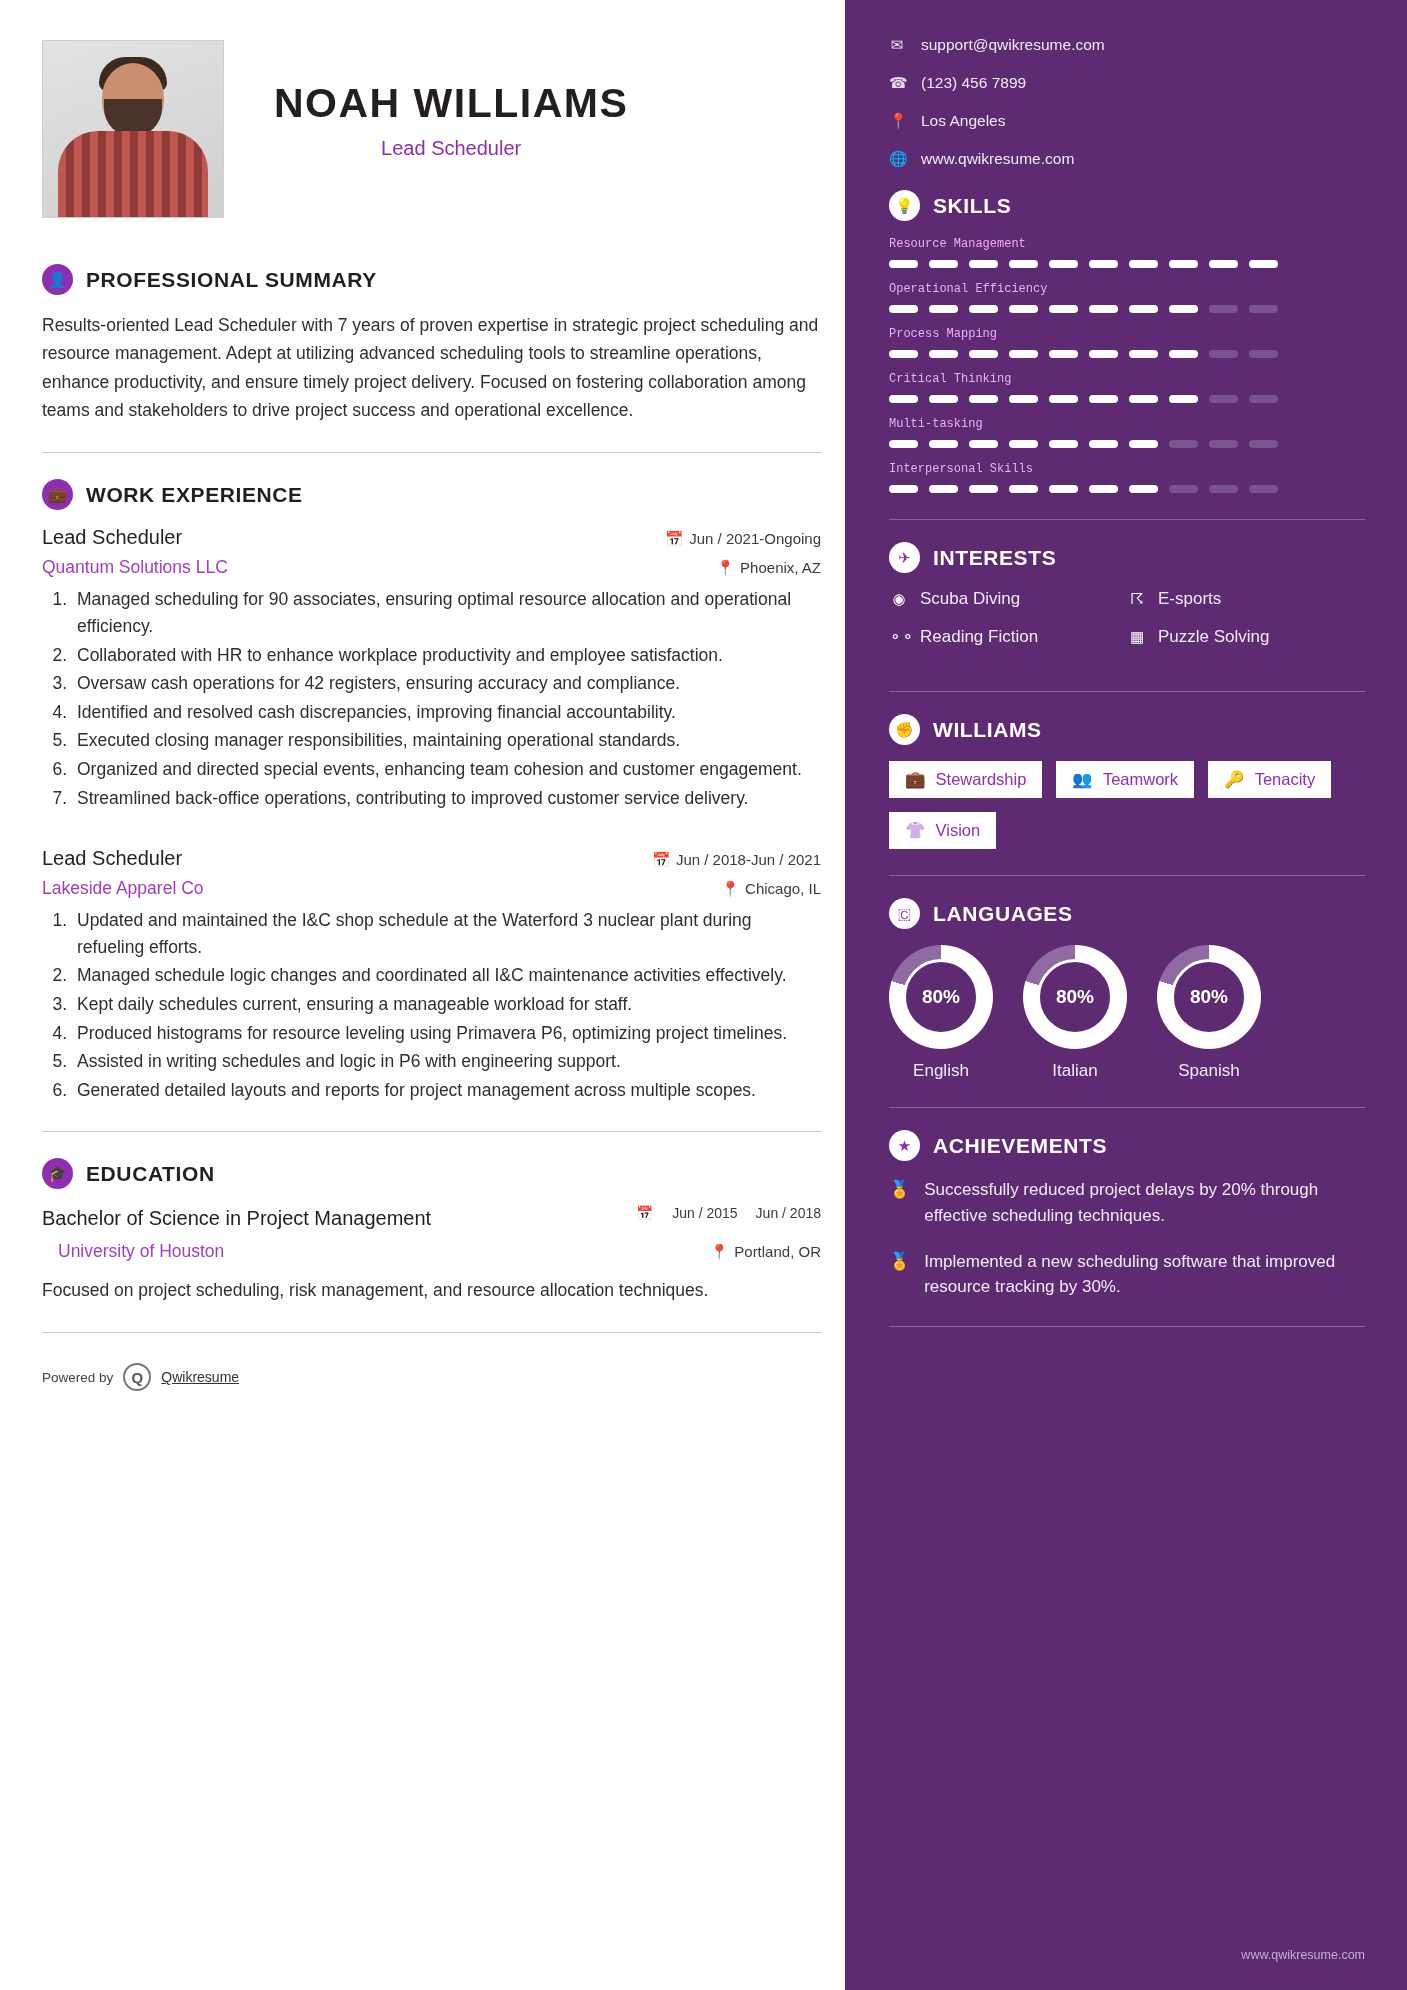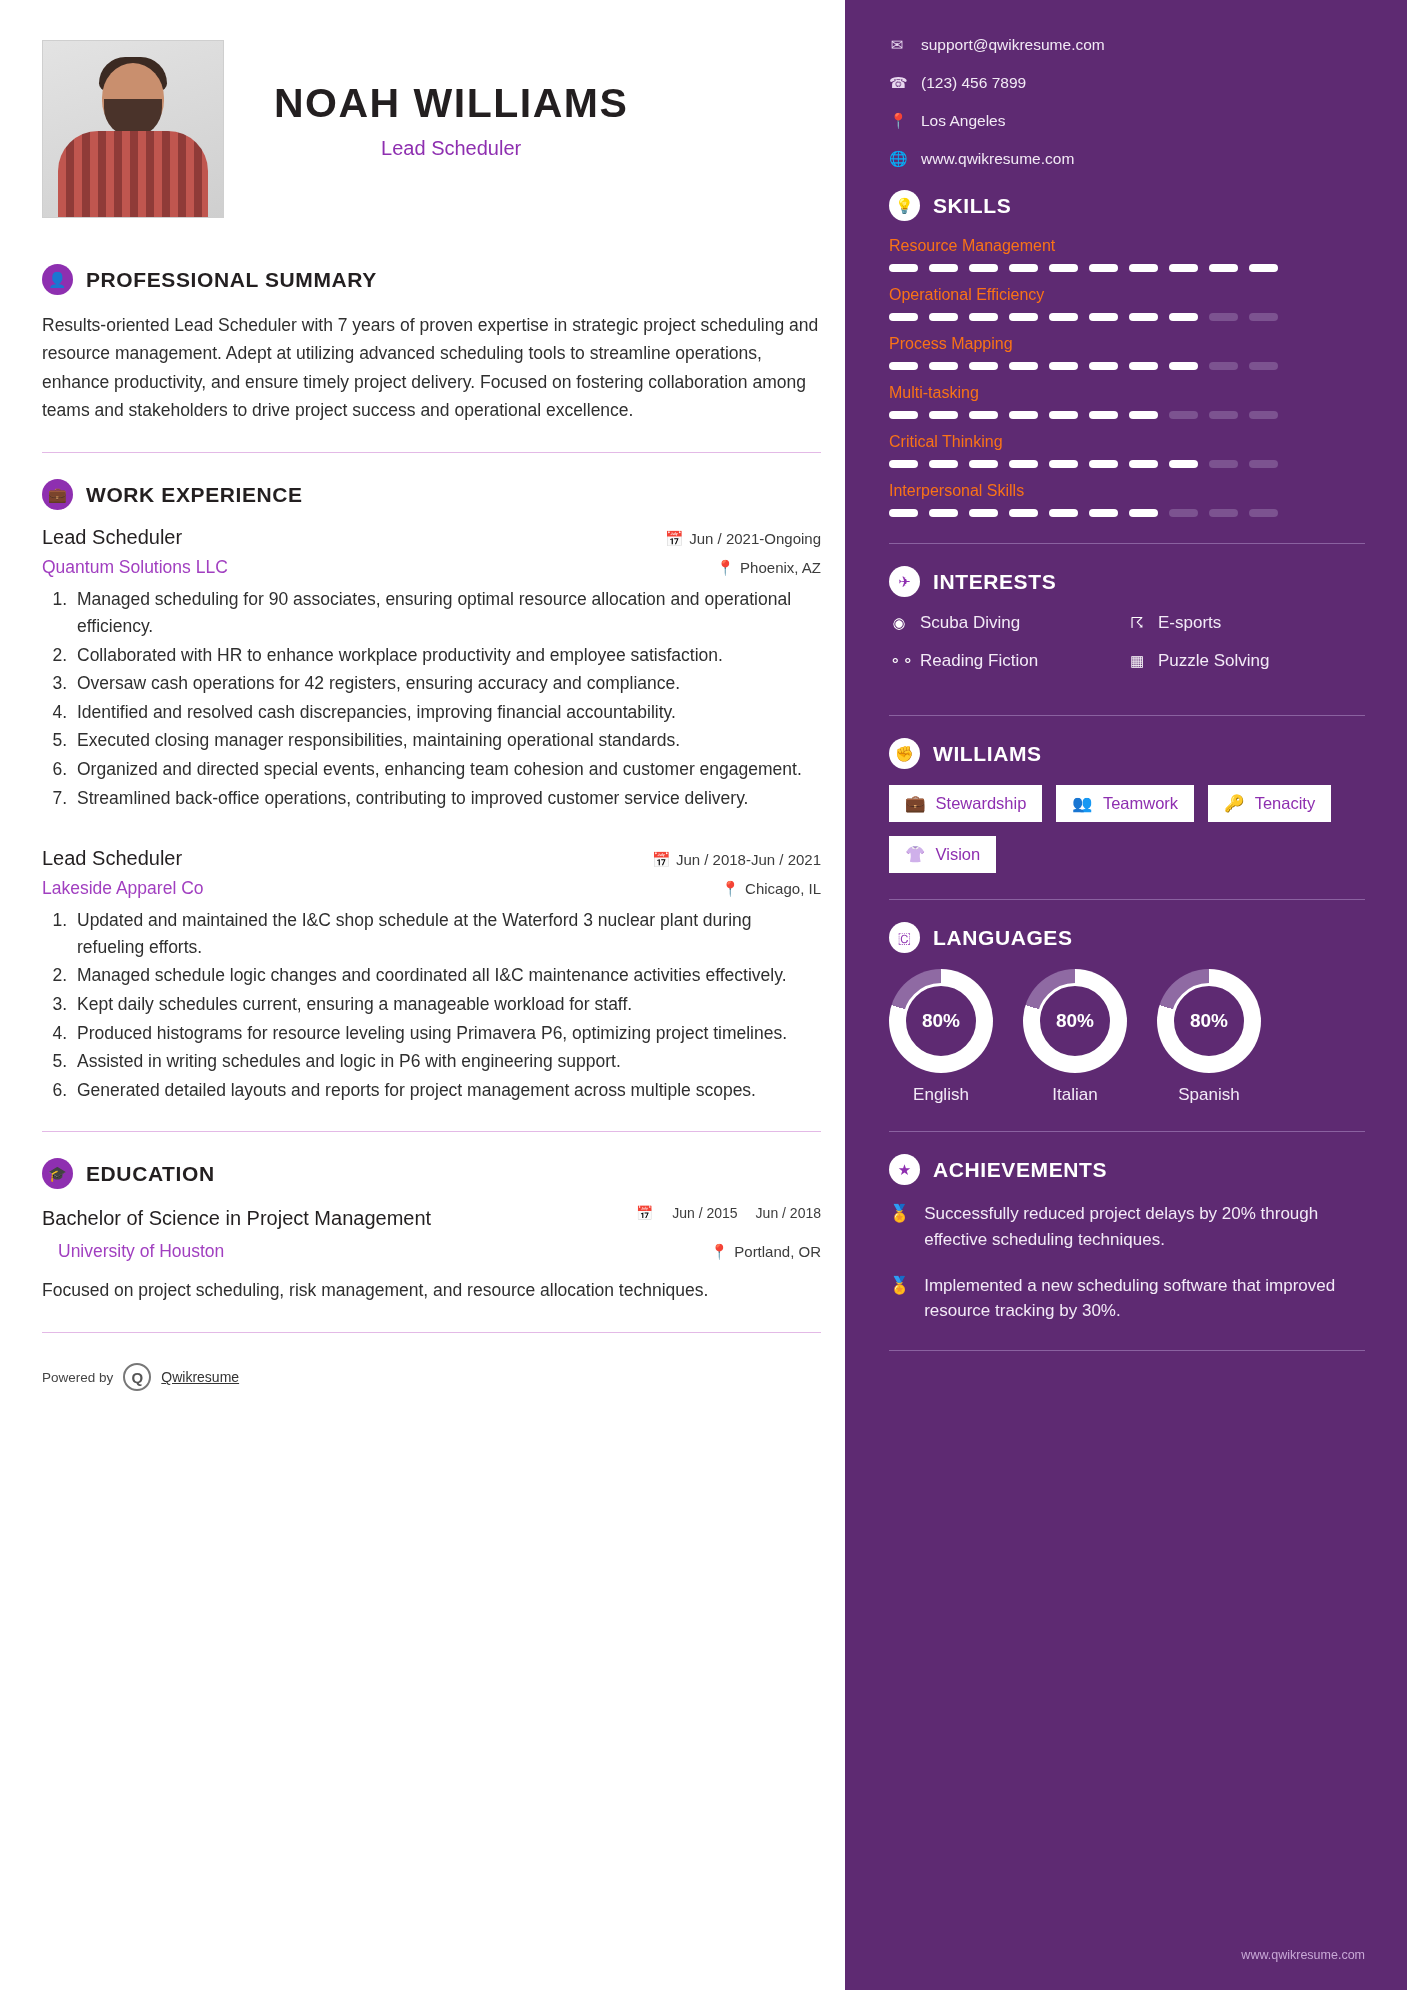--- a/index.html
+++ b/index.html
@@ -161,21 +161,21 @@
   .rsec { margin-top: 22px; }
   .rsec-head { display: flex; align-items: center; gap: 13px; margin-bottom: 16px; }
   .rsec-icon {
     width: 31px; height: 31px; border-radius: 50%;
     background: #fff; color: #8e2fb0;
     display: flex; align-items: center; justify-content: center;
     font-size: 15px; flex: none;
   }
   .rsec-title { font-size: 21px; font-weight: bold; letter-spacing: .6px; color: #fff; }
   .skill { margin-bottom: 14px; }
-  .skill-name { font-size: 16px; color: #f97316; margin-bottom: 9px; }
+  .skill-name { font-size: 12px; color: #f0abfc; margin-bottom: 9px; font-family: Liberation Mono, monospace; }
   .bars { display: flex; gap: 11px; }
   .bar { width: 29px; height: 8px; border-radius: 4px; background: #7c5390; }
   .bar.on { background: #ffffff; }
   .rdiv { height: 1px; background: #8a62a0; margin: 26px 0 0 0; }
   .interests { display: flex; flex-wrap: wrap; }
   .interest {
     width: 50%;
     display: flex; align-items: center; gap: 11px;
     font-size: 17px; color: #f3eaf7; margin-bottom: 18px;
   }
@@ -376,45 +376,45 @@
             <i class="bar on"></i>
             <i class="bar on"></i>
             <i class="bar on"></i>
             <i class="bar on"></i>
             <i class="bar on"></i>
             <i class="bar"></i>
             <i class="bar"></i>
         </div>
       </div>
       <div class="skill">
+        <div class="skill-name">Critical Thinking</div>
+        <div class="bars">
+          <i class="bar on"></i>
+            <i class="bar on"></i>
+            <i class="bar on"></i>
+            <i class="bar on"></i>
+            <i class="bar on"></i>
+            <i class="bar on"></i>
+            <i class="bar on"></i>
+            <i class="bar on"></i>
+            <i class="bar"></i>
+            <i class="bar"></i>
+        </div>
+      </div>
+      <div class="skill">
         <div class="skill-name">Multi-tasking</div>
         <div class="bars">
           <i class="bar on"></i>
             <i class="bar on"></i>
             <i class="bar on"></i>
             <i class="bar on"></i>
             <i class="bar on"></i>
             <i class="bar on"></i>
             <i class="bar on"></i>
             <i class="bar"></i>
-            <i class="bar"></i>
-            <i class="bar"></i>
-        </div>
-      </div>
-      <div class="skill">
-        <div class="skill-name">Critical Thinking</div>
-        <div class="bars">
-          <i class="bar on"></i>
-            <i class="bar on"></i>
-            <i class="bar on"></i>
-            <i class="bar on"></i>
-            <i class="bar on"></i>
-            <i class="bar on"></i>
-            <i class="bar on"></i>
-            <i class="bar on"></i>
             <i class="bar"></i>
             <i class="bar"></i>
         </div>
       </div>
       <div class="skill">
         <div class="skill-name">Interpersonal Skills</div>
         <div class="bars">
           <i class="bar on"></i>
             <i class="bar on"></i>
             <i class="bar on"></i>

